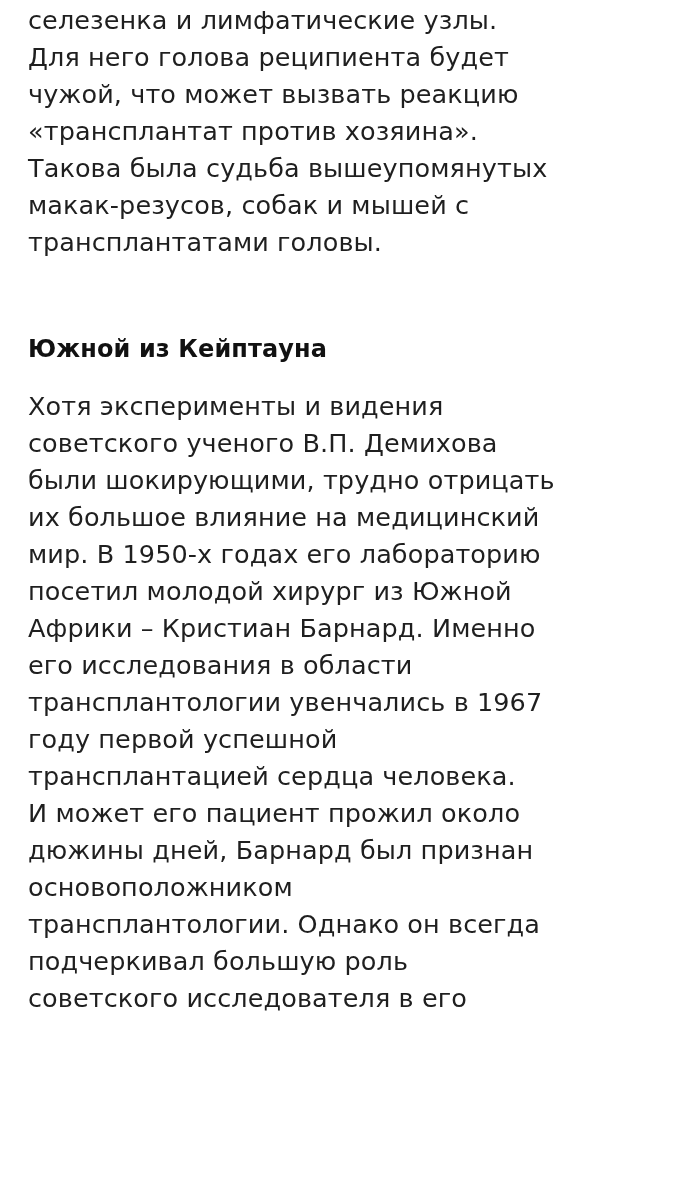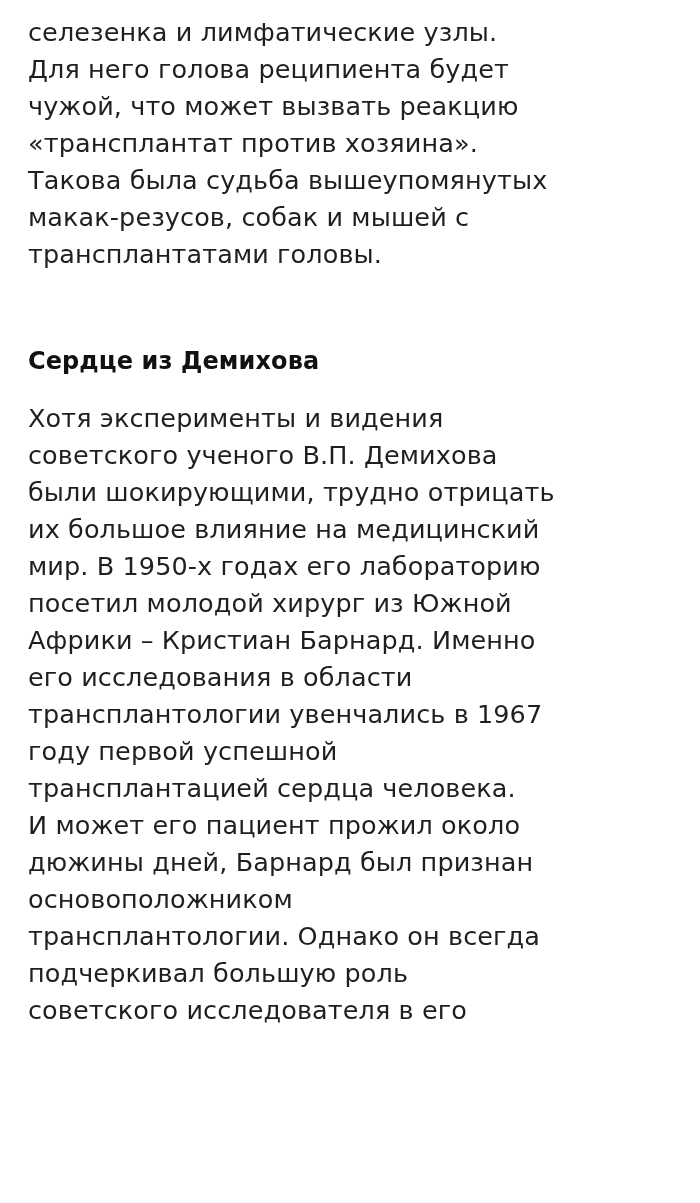--- a/index.html
+++ b/index.html
@@ -11,21 +11,21 @@
     width: 700px;
     min-height: 1203px;
     font-family: "DejaVu Sans", sans-serif;
     color: #1a1a1a;
     -webkit-font-smoothing: antialiased;
   }
   .page {
     width: 584px;
     min-height: 1203px;
     box-sizing: border-box;
-    padding: 12px 28px;
+    padding: 0 28px;
     overflow: hidden;
     position: relative;
   }
   .article {
     padding-top: 2px;
   }
   p.body-text {
     margin: 0;
     font-size: 25.5px;
     line-height: 1.45;
@@ -57,21 +57,21 @@
 </head>
 <body>
 
 <div class="page">
   <article class="article">
 
     <p class="body-text">селезенка и лимфатические узлы. Для него голова реципиента будет чужой, что может вызвать реакцию «трансплантат против хозяина». Такова была судьба вышеупомянутых макак-резусов, собак и мышей с трансплантатами головы.</p>
 
     <div class="gap-after-para"></div>
 
-    <h2 class="section-heading">Сердце из Демихова</h2>
+    <h2 class="section-heading">Южной из Кейптауна</h2>
 
     <div class="gap-after-heading"></div>
 
     <p class="body-text para-tight">Хотя эксперименты и видения советского ученого В.П. Демихова были шокирующими, трудно отрицать их большое влияние на медицинский мир. В 1950-х годах его лабораторию посетил молодой хирург из Южной Африки – Кристиан Барнард. Именно его исследования в области трансплантологии увенчались в 1967 году первой успешной трансплантацией сердца человека.</p>
 
     <p class="body-text para-tight clipped">И может его пациент прожил около дюжины дней, Барнард был признан основоположником трансплантологии. Однако он всегда подчеркивал большую роль советского исследователя в его</p>
 
   </article>
 </div>
 

